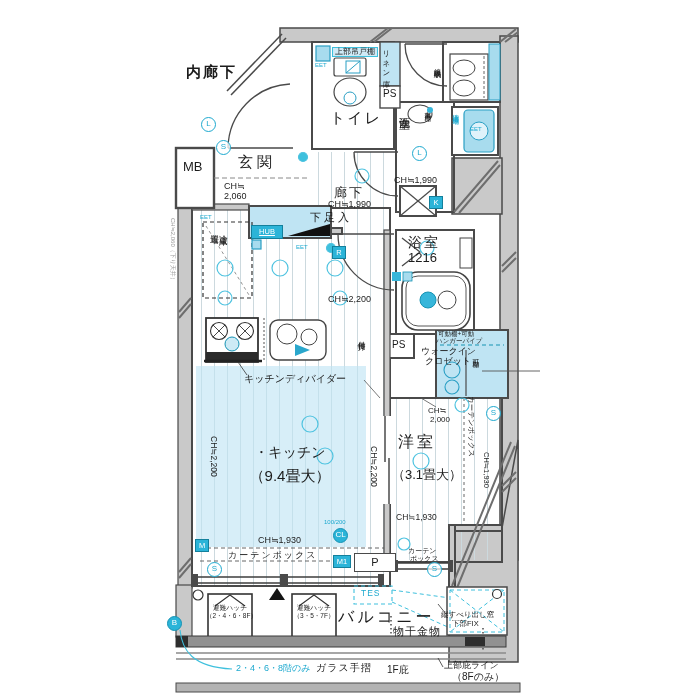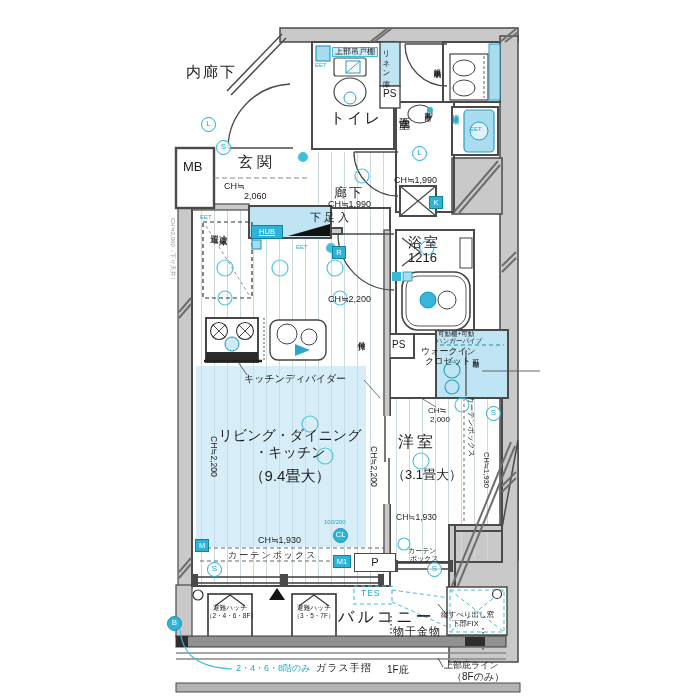--- a/index.html
+++ b/index.html
@@ -226,26 +226,26 @@
     <circle cx="421" cy="461" r="8"></circle>
         <circle cx="462" cy="405" r="7"></circle>
         <circle cx="404" cy="544" r="6"></circle>
     <circle cx="303" cy="157" r="4.5" fill="#3ec0dd"></circle>
     <circle cx="331" cy="248" r="4.5" fill="#3ec0dd"></circle>
     <rect x="316" y="46" width="14" height="15" fill="#a8dcee" stroke="#2a9fc4"></rect>
     <rect x="252" y="240" width="9" height="9" fill="#a8dcee" stroke="#2a9fc4"></rect>
   </g>
 </svg>
 
-<div class="lbl" style="left:186px;top:64px;font-size:15px;letter-spacing:2px;">内廊下</div>
+<div class="lbl" style="left:186px;top:64px;font-size:15px;letter-spacing:2px;font-weight:bold;">内廊下</div>
 <div class="lbl" style="left:183px;top:160px;font-size:13px;">MB</div>
 
 <div class="lbl" style="left:238px;top:154px;font-size:15px;letter-spacing:4px;">玄関</div>
 <div class="lbl" style="left:224px;top:182px;font-size:9px;">CH≒</div>
-<div class="lbl" style="left:224px;top:192px;font-size:9px;margin-left:20px;">2,060</div>
+<div class="lbl" style="left:224px;top:192px;font-size:9px;">2,060</div>
 <div class="lbl" style="left:262px;top:212px;font-size:11px;letter-spacing:3px;margin-left:48px;">下足入</div>
 <div class="bluebox" style="left:251px;top:225px;width:30px;height:12px;text-decoration:underline;">HUB</div>
 <div class="lbl c" style="left:200px;top:214px;font-size:6px;">EET</div>
 <div class="lbl vtext" style="left:210px;top:228px;height:68px;font-size:8.5px;"><span>冷蔵庫</span><br><span>置場</span></div>
 
 <div class="lbl" style="left:330px;top:110px;font-size:15px;letter-spacing:2px;">トイレ</div>
 <div class="lbl" style="left:332px;top:47px;font-size:8px;background:#cfeaf6;border:1px solid #3ec0dd;padding:0 2px;">上部吊戸棚</div>
 <div class="lbl c" style="left:315px;top:62px;font-size:6px;">EET</div>
 
 <div class="lbl vtext" style="left:382px;top:45px;height:40px;font-size:7.5px;">リネン庫</div>
@@ -270,21 +270,20 @@
 <div class="lbl" style="left:244px;top:374px;font-size:10px;">キッチンディバイダー</div>
 <div class="lbl vtext" style="left:356px;top:335px;height:44px;font-size:8px;">付長押</div>
 <div class="lbl" style="left:392px;top:340px;font-size:10px;">PS</div>
 
 <div class="lbl" style="left:438px;top:331px;font-size:6.5px;">可動棚+可動</div>
 <div class="lbl" style="left:436px;top:338px;font-size:6.5px;">ハンガーパイプ</div>
 <div class="lbl" style="left:421px;top:347px;font-size:9px;">ウォークイン</div>
 <div class="lbl" style="left:425px;top:357px;font-size:9px;">クロゼット</div>
 <div class="lbl vtext" style="left:472px;top:354px;height:36px;font-size:6.5px;">可動棚</div>
 
-<div class="lbl ctr" style="left:200px;top:428px;width:180px;font-size:14px;">リビング・ダイニング</div>
 <div class="lbl ctr" style="left:200px;top:445px;width:180px;font-size:14px;">・キッチン</div>
 <div class="lbl ctr" style="left:200px;top:468px;width:180px;font-size:15px;">（9.4畳大）</div>
 <div class="lbl r90" style="left:218px;top:436px;font-size:8.5px;">CH≒2,200</div>
 <div class="lbl r90" style="left:378px;top:446px;font-size:8.5px;">CH≒2,200</div>
 <div class="lbl c" style="left:324px;top:519px;font-size:6px;">100/200</div>
 <div class="sym symf" style="left:333px;top:528px;">CL</div>
 <div class="lbl" style="left:258px;top:536px;font-size:9px;">CH≒1,930</div>
 <div class="lbl" style="left:228px;top:551px;font-size:9px;letter-spacing:2px;">カーテンボックス</div>
 <div class="bluebox" style="left:195px;top:539px;width:12px;height:11px;">M</div>
 <div class="bluebox" style="left:333px;top:555px;width:16px;height:11px;">M1</div>

